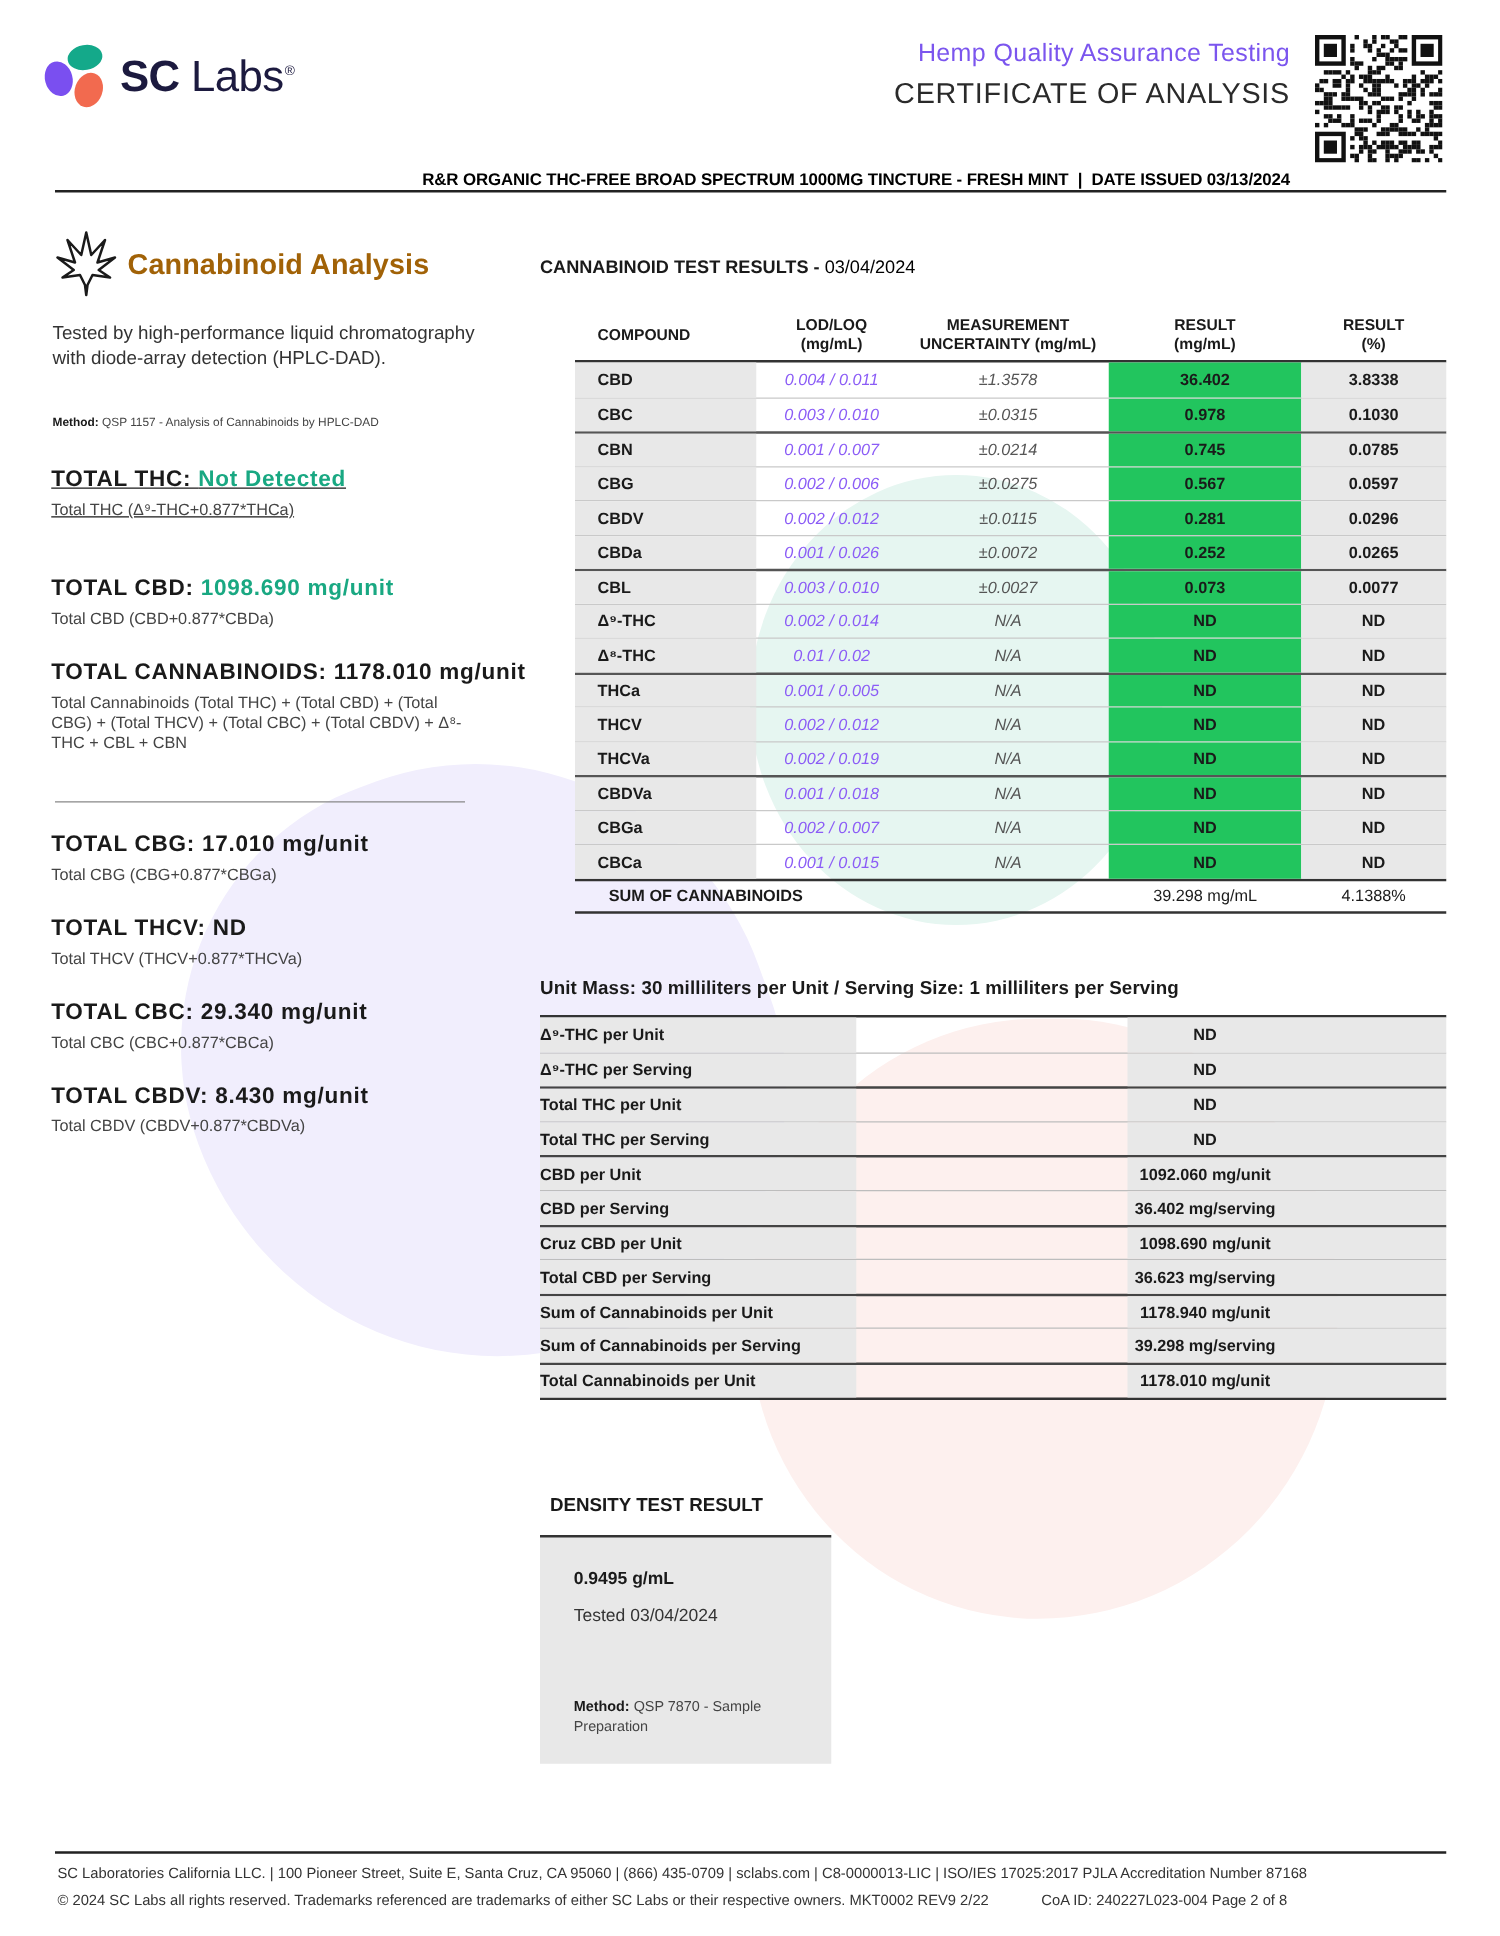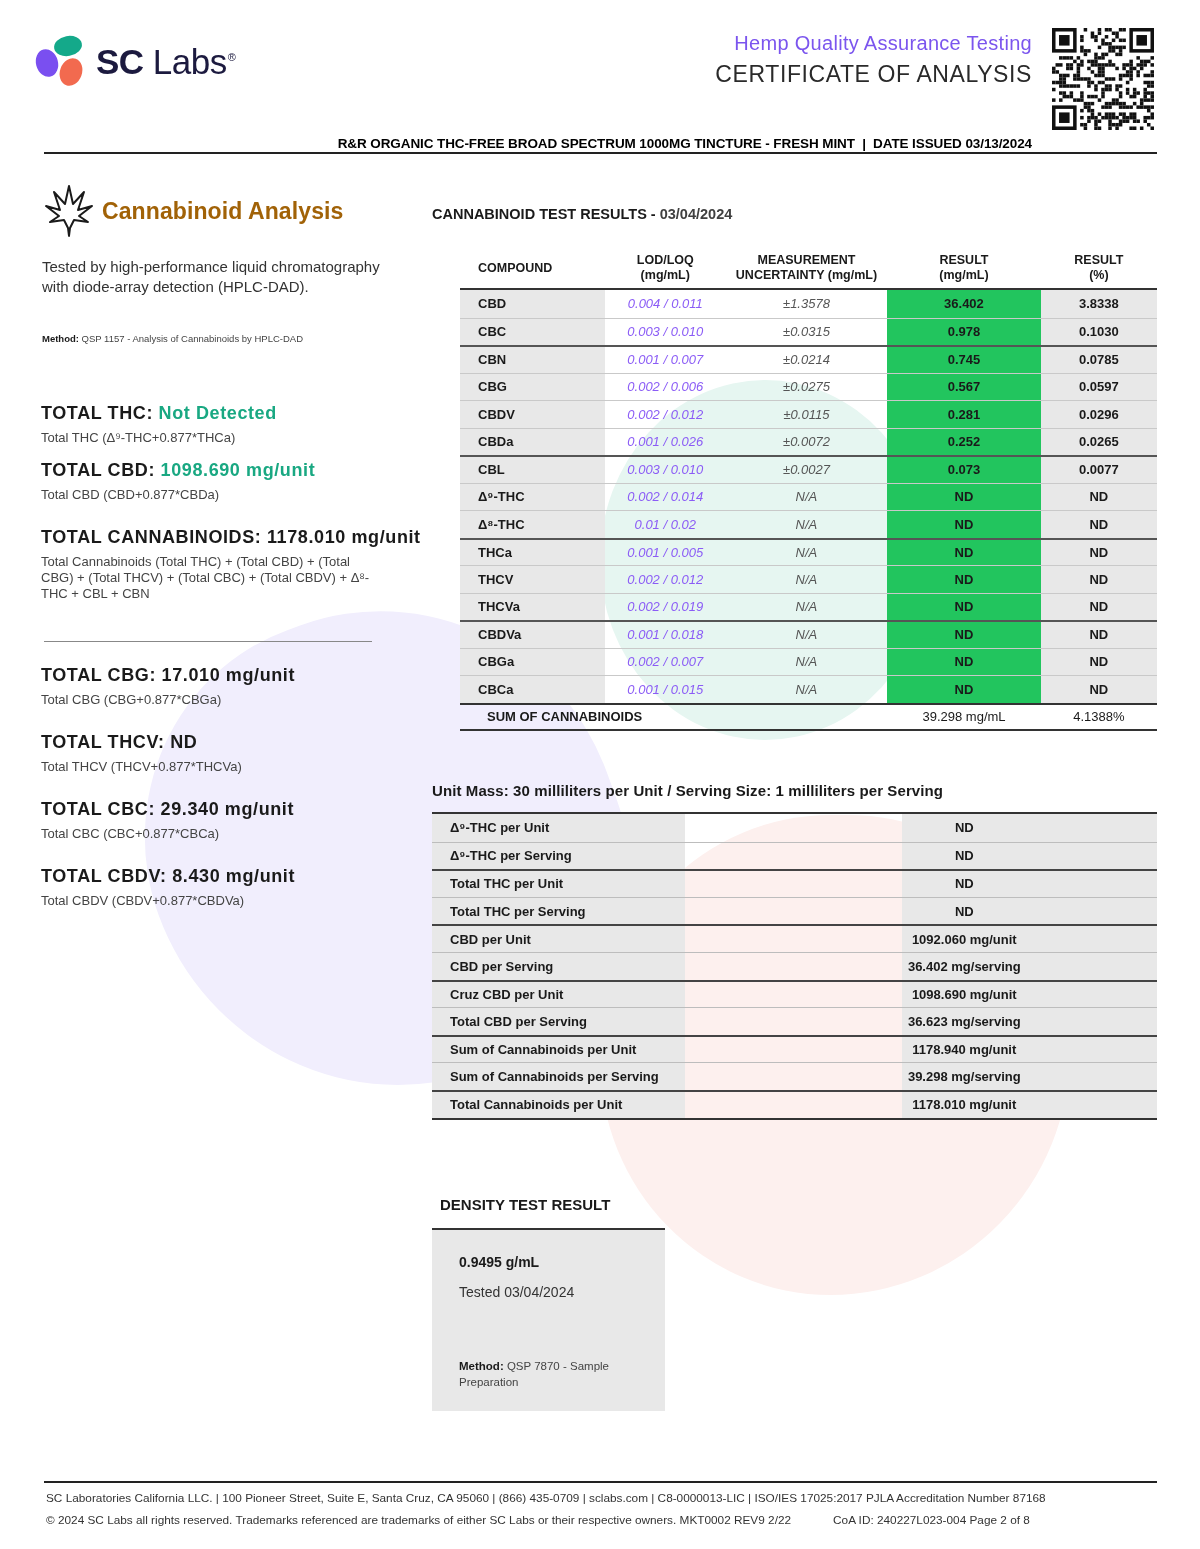--- a/index.html
+++ b/index.html
@@ -41,21 +41,21 @@
   .method b { color: #1a1a1a; }
 
   .total { position: absolute; left: 41px; z-index: 1; }
   .total-label { font-size: 18px; font-weight: bold; letter-spacing: 0.6px; color: #1a1a1a; white-space: nowrap; }
   .total-label .green { color: #19a882; }
   .total-formula { font-size: 13px; color: #444; margin-top: 6px; line-height: 16px; width: 330px; }
   .left-rule { left: 44px; top: 641px; width: 328px; height: 1px; background: #888; }
 
   
   .tbl-title { left: 432px; top: 206px; font-size: 14.5px; font-weight: bold; color: #1a1a1a; }
-  .tbl-title span { font-weight: bold; color: #404040; }
+  .tbl-title span { font-weight: normal; color: #000000; }
   .ctable { left: 432px; top: 248px; width: 725px; padding-left: 28px; }
   .crow { display: flex; height: 27.5px; align-items: center; font-size: 13px; border-top: 1px solid #c9c9c9; }
   .crow.thick { border-top: 2px solid #555; }
   .crow.head { height: 40px; border-top: none; font-weight: bold; font-size: 12.5px; line-height: 15px; text-align: center; }
   .crow .c1 { width: 150px; padding-left: 18px; font-weight: bold; background: #e8e8e8; height: 100%; display: flex; align-items: center; }
   .crow .c2 { width: 126px; text-align: center; font-style: italic; color: #8b5cf6; }
   .crow .c3 { width: 168px; text-align: center; font-style: italic; color: #555; }
   .crow .c4 { width: 160px; text-align: center; font-weight: bold; background: #22c55e; height: 100%; display: flex; align-items: center; justify-content: center; }
   .crow .c5 { width: 121px; text-align: center; font-weight: bold; background: #e8e8e8; height: 100%; display: flex; align-items: center; justify-content: center; }
   .crow.head .c1, .crow.head .c4, .crow.head .c5 { background: transparent; }
@@ -66,21 +66,21 @@
   .sum-row .s1 { width: 444px; padding-left: 27px; }
   .sum-row .s2 { width: 160px; text-align: center; font-weight: normal; }
   .sum-row .s3 { width: 121px; text-align: center; font-weight: normal; }
 
   
   .unit-title { left: 432px; top: 782px; font-size: 15px; color: #1a1a1a; font-weight: bold; letter-spacing: 0.1px; }
   .utable { left: 432px; top: 812px; width: 725px; border-top: 2px solid #333; border-bottom: 2px solid #333; }
   .urow { display: flex; height: 27.6px; align-items: center; font-size: 13px; border-top: 1px solid #bdbdbd; }
   .urow.thick { border-top: 2px solid #444; }
   .urow:first-child { border-top: none; }
-  .urow .u1 { width: 261px; padding-left: 18px; font-weight: bold; background: #e8e8e8; height: 100%; display: flex; align-items: center; }
+  .urow .u1 { width: 261px; font-weight: bold; background: #e8e8e8; height: 100%; display: flex; align-items: center; }
   .urow .u2 { width: 224px; height: 100%; }
   .urow .u3 { width: 263px; background: #e8e8e8; height: 100%; display: flex; align-items: center; padding-left: 0; font-weight: bold; }
   .urow .u3 span { display: inline-block; width: 124px; text-align: center; }
 
   
   .dens-title { left: 440px; top: 1196px; font-size: 15px; font-weight: bold; color: #1a1a1a; }
   .dens-box { left: 432px; top: 1228px; width: 233px; height: 183px; background: #e8e8e8; border-top: 2px solid #333; }
   .dens-val { position: absolute; left: 27px; top: 24px; font-size: 14px; font-weight: bold; }
   .dens-date { position: absolute; left: 27px; top: 54px; font-size: 14px; color: #333; }
   .dens-method { position: absolute; left: 27px; top: 128px; font-size: 11.5px; color: #444; line-height: 16px; width: 190px; }
@@ -421,21 +421,21 @@
     <path d="M25 2 L29 20 L40 8 L34 26 L48 22 L35 32 L44 38 L30 36 L26 44 L25 52 L24 44 L20 36 L6 38 L15 32 L2 22 L16 26 L10 8 L21 20 Z" fill="none" stroke="#1a1a1a" stroke-width="2" stroke-linejoin="round"></path>
   </svg>
   <span class="sec-title-text">Cannabinoid Analysis</span>
 </div>
 <div class="layer desc">Tested by high-performance liquid chromatography with diode-array detection (HPLC-DAD).</div>
 <div class="layer method">
   <b>Method:</b><span> QSP 1157 - Analysis of Cannabinoids by HPLC-DAD</span>
 </div>
 
 <div id="totals">
-    <div class="total" style="top: 403px;">
+    <div class="total" style="top: 373px; text-decoration: underline;">
       <div class="total-label"><span>TOTAL THC: </span><span class="green">Not Detected</span></div>
       <div class="total-formula">Total THC (Δ⁹-THC+0.877*THCa)</div>
     </div>
     <div class="total" style="top: 460px;">
       <div class="total-label"><span>TOTAL CBD: </span><span class="green">1098.690 mg/unit</span></div>
       <div class="total-formula">Total CBD (CBD+0.877*CBDa)</div>
     </div>
     <div class="total" style="top: 527px;">
       <div class="total-label"><span>TOTAL CANNABINOIDS: </span><span class="">1178.010 mg/unit</span></div>
       <div class="total-formula">Total Cannabinoids (Total THC) + (Total CBD) + (Total CBG) + (Total THCV) + (Total CBC) + (Total CBDV) + Δ⁸-THC + CBL + CBN</div>

